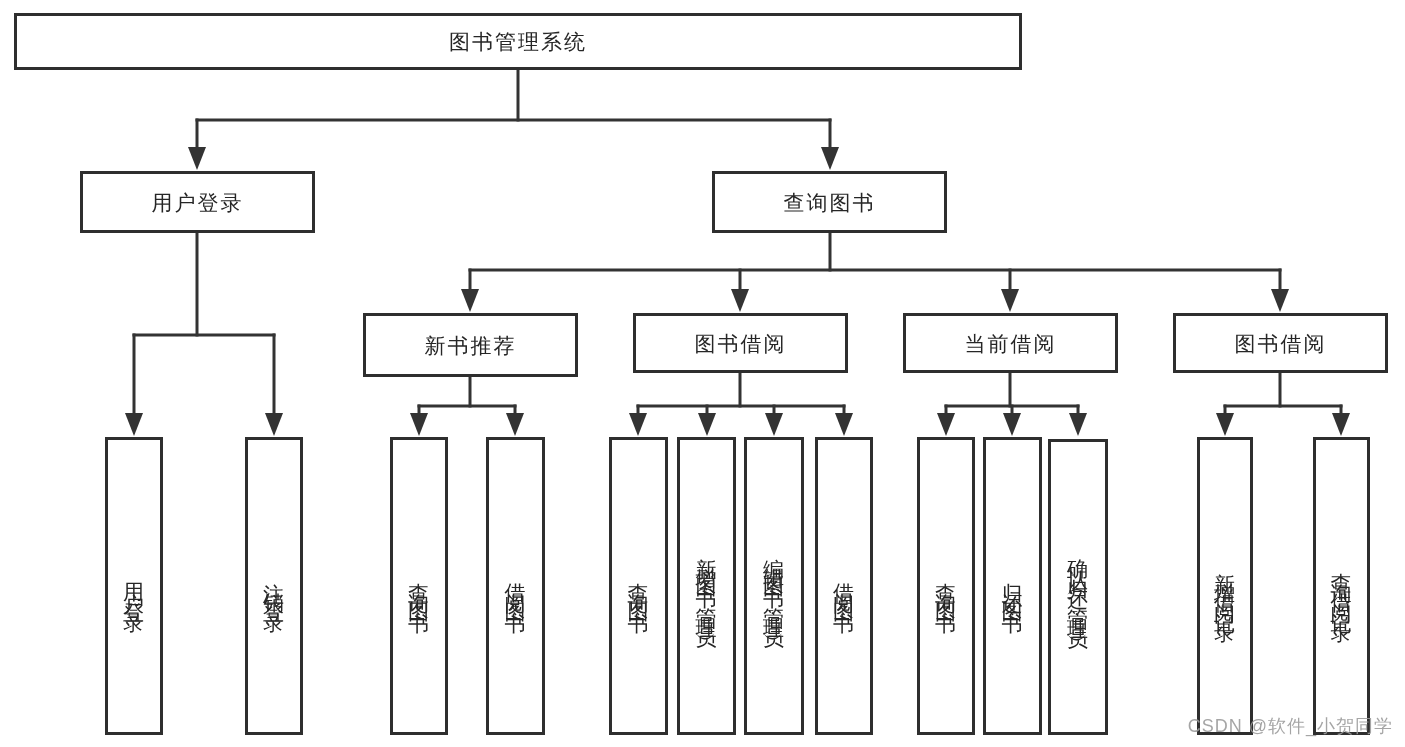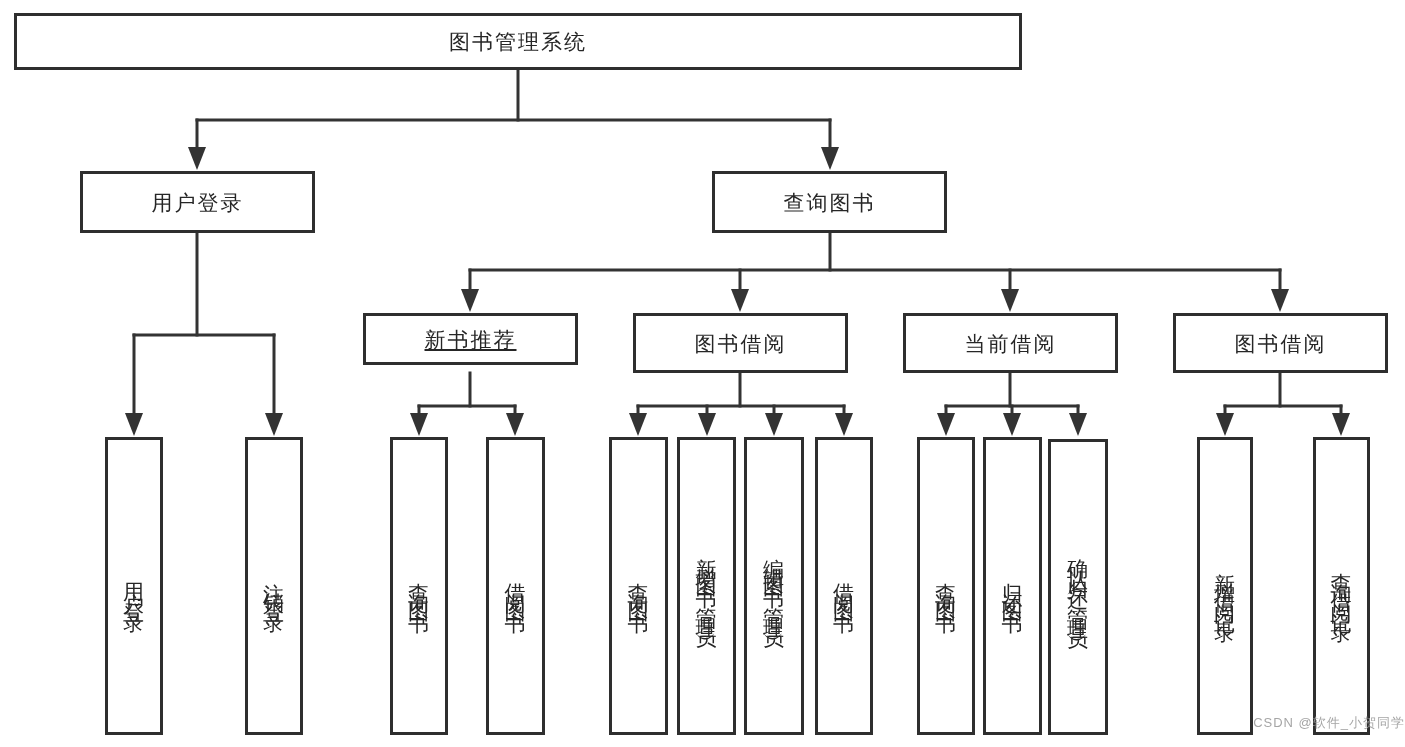--- a/index.html
+++ b/index.html
@@ -43,23 +43,23 @@
   .leaf .vlabel {
     writing-mode: vertical-rl;
     text-orientation: mixed;
     font-size: 21px;
     letter-spacing: 10px;
     line-height: 1;
     white-space: nowrap;
   }
   .watermark {
     position: absolute;
-    right: 0;
+    right: 12px;
     top: 714px;
-    font-size: 13px;
+    font-size: 18px;
     letter-spacing: 1px;
     color: #9c9c9c;
     opacity: 0.9;
     white-space: nowrap;
     z-index: 5;
   }
 </style>
 </head>
 <body>
 
@@ -138,21 +138,21 @@
     <span class="hlabel">图书管理系统</span>
   </div>
 
   <div class="box" style="left:80px; top:171px; width:235px; height:62px;">
     <span class="hlabel">用户登录</span>
   </div>
   <div class="box" style="left:712px; top:171px; width:235px; height:62px;">
     <span class="hlabel">查询图书</span>
   </div>
 
-  <div class="box" style="left:363px; top:313px; width:215px; height:52px;text-decoration:underline;">
+  <div class="box" style="left:363px; top:313px; width:215px; height:64px;">
     <span class="hlabel">新书推荐</span>
   </div>
   <div class="box" style="left:903px; top:313px; width:215px; height:60px;">
     <span class="hlabel">当前借阅</span>
   </div>
   <div class="box" style="left:633px; top:313px; width:215px; height:60px;">
     <span class="hlabel">图书借阅</span>
   </div>
   <div class="box" style="left:1173px; top:313px; width:215px; height:60px;">
     <span class="hlabel">图书借阅</span>

